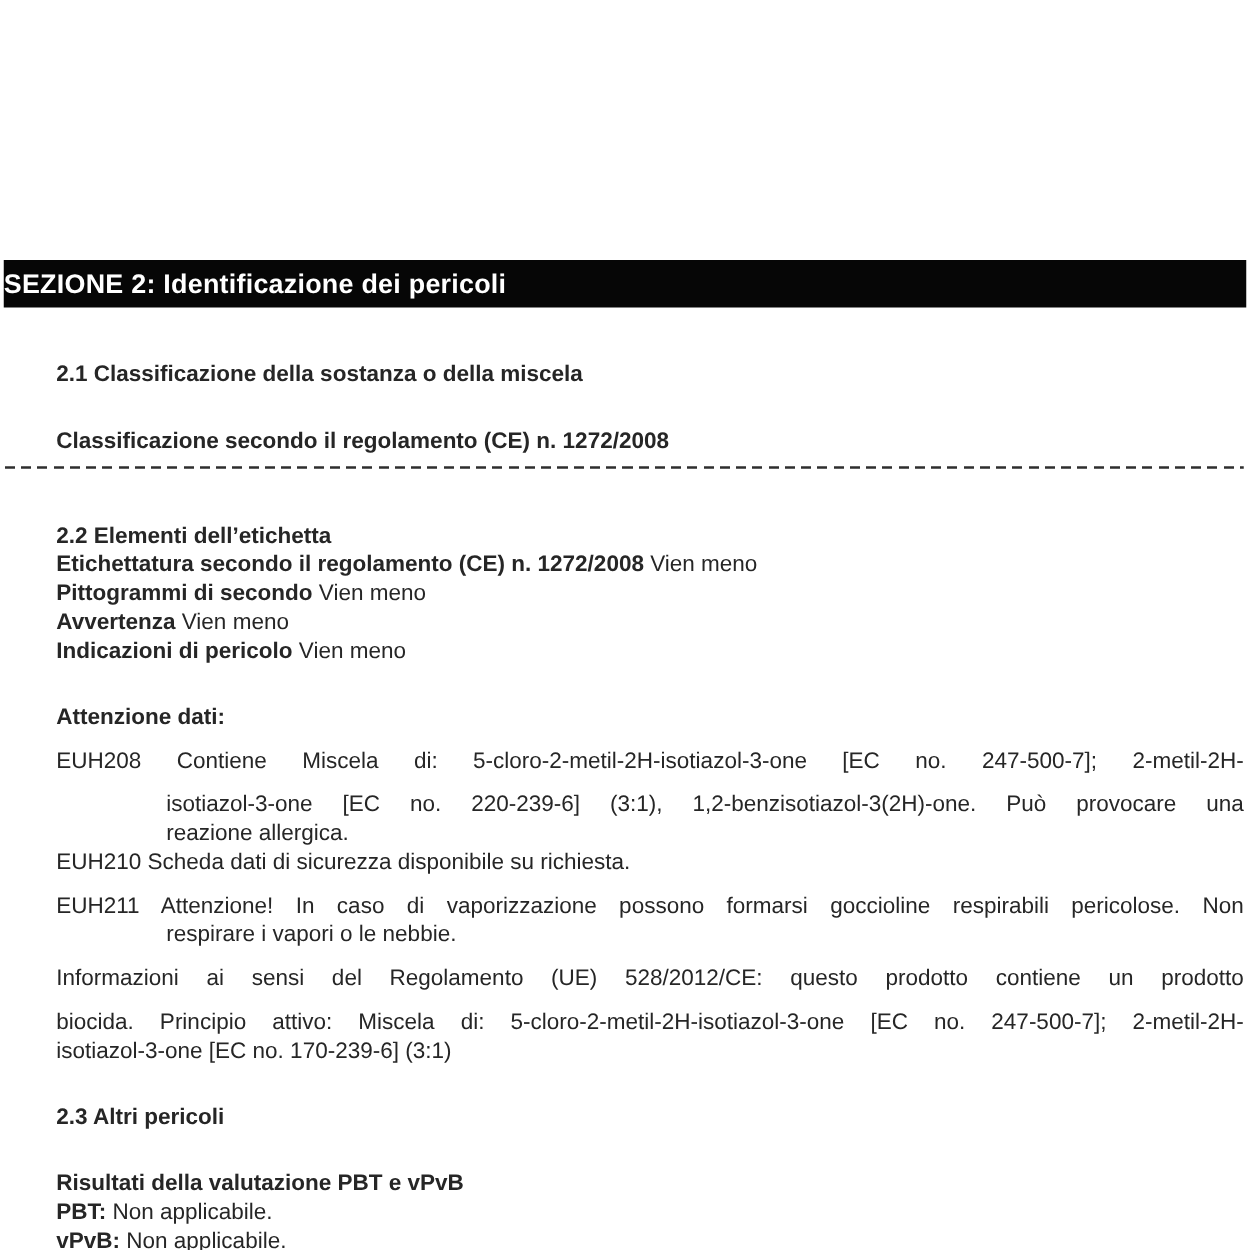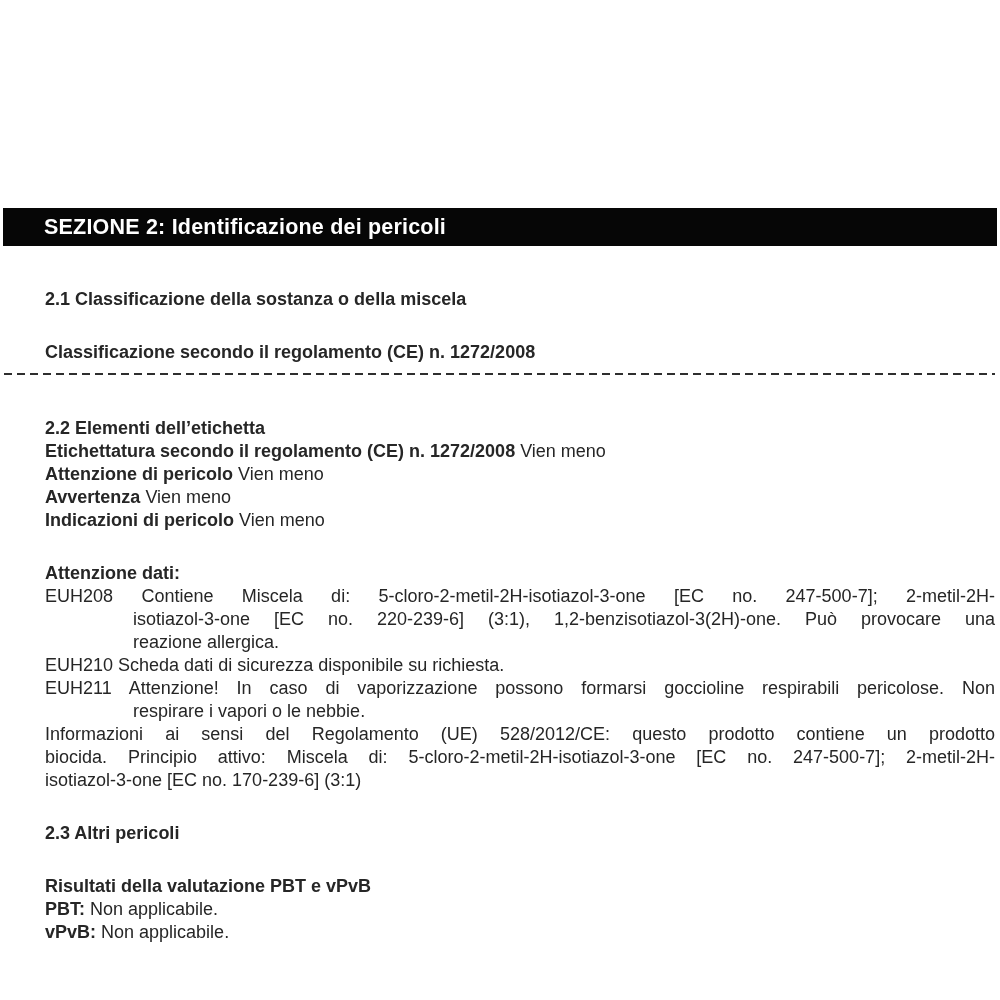--- a/index.html
+++ b/index.html
@@ -23,40 +23,40 @@
     width: 994px;
     height: 38px;
     background: #060606;
     display: flex;
     align-items: center;
   }
   .banner-title {
     color: #ffffff;
     font-weight: bold;
     font-size: 21.5px;
-    margin-left: 41px;
     letter-spacing: 0.2px;
     white-space: nowrap;
   }
   .content {
     position: absolute;
     left: 45px;
     top: 258px;
     width: 950px;
     font-size: 18px;
     line-height: 23px;
   }
   .line {
     min-height: 23px;
     white-space: normal;
   }
   .bold { font-weight: bold; margin-top: 30px; }
   .just {
     text-align: justify;
     text-align-last: justify;
+    margin-top: 12px;
   }
   .hang-indent { padding-left: 88px; }
   .rule-slot {
     height: 23px;
     position: relative;
     margin-left: -41px;
     width: calc(100% + 41px);
   }
   .rule-slot .dashes {
     position: absolute;
@@ -75,21 +75,21 @@
     <span class="banner-title">SEZIONE 2: Identificazione dei pericoli</span>
   </div>
   <div class="content">
       <div class="line bold">2.1 Classificazione della sostanza o della miscela</div>
       <div class="line bold">Classificazione secondo il regolamento (CE) n. 1272/2008</div>
       <div class="rule-slot">
         <div class="dashes"></div>
       </div>
       <div class="line bold">2.2 Elementi dell’etichetta</div>
       <div class="line"><span class="bold">Etichettatura secondo il regolamento (CE) n. 1272/2008</span> <span>Vien meno</span></div>
-      <div class="line"><span class="bold">Attenzione di pericolo</span> <span>Vien meno</span></div>
+      <div class="line"><span class="bold">Pittogrammi di secondo</span> <span>Vien meno</span></div>
       <div class="line"><span class="bold">Avvertenza</span> <span>Vien meno</span></div>
       <div class="line"><span class="bold">Indicazioni di pericolo</span> <span>Vien meno</span></div>
       <div class="line bold">Attenzione dati:</div>
       <div class="line just"><span>EUH208</span> <span>Contiene Miscela di: 5-cloro-2-metil-2H-isotiazol-3-one [EC no. 247-500-7]; 2-metil-2H-</span></div>
       <div class="line just hang-indent">isotiazol-3-one [EC no. 220-239-6] (3:1), 1,2-benzisotiazol-3(2H)-one. Può provocare una</div>
       <div class="line hang-indent">reazione allergica.</div>
       <div class="line"><span>EUH210</span> <span>Scheda dati di sicurezza disponibile su richiesta.</span></div>
       <div class="line just"><span>EUH211</span> <span>Attenzione! In caso di vaporizzazione possono formarsi goccioline respirabili pericolose. Non</span></div>
       <div class="line hang-indent">respirare i vapori o le nebbie.</div>
       <div class="line just">Informazioni ai sensi del Regolamento (UE) 528/2012/CE: questo prodotto contiene un prodotto</div>

